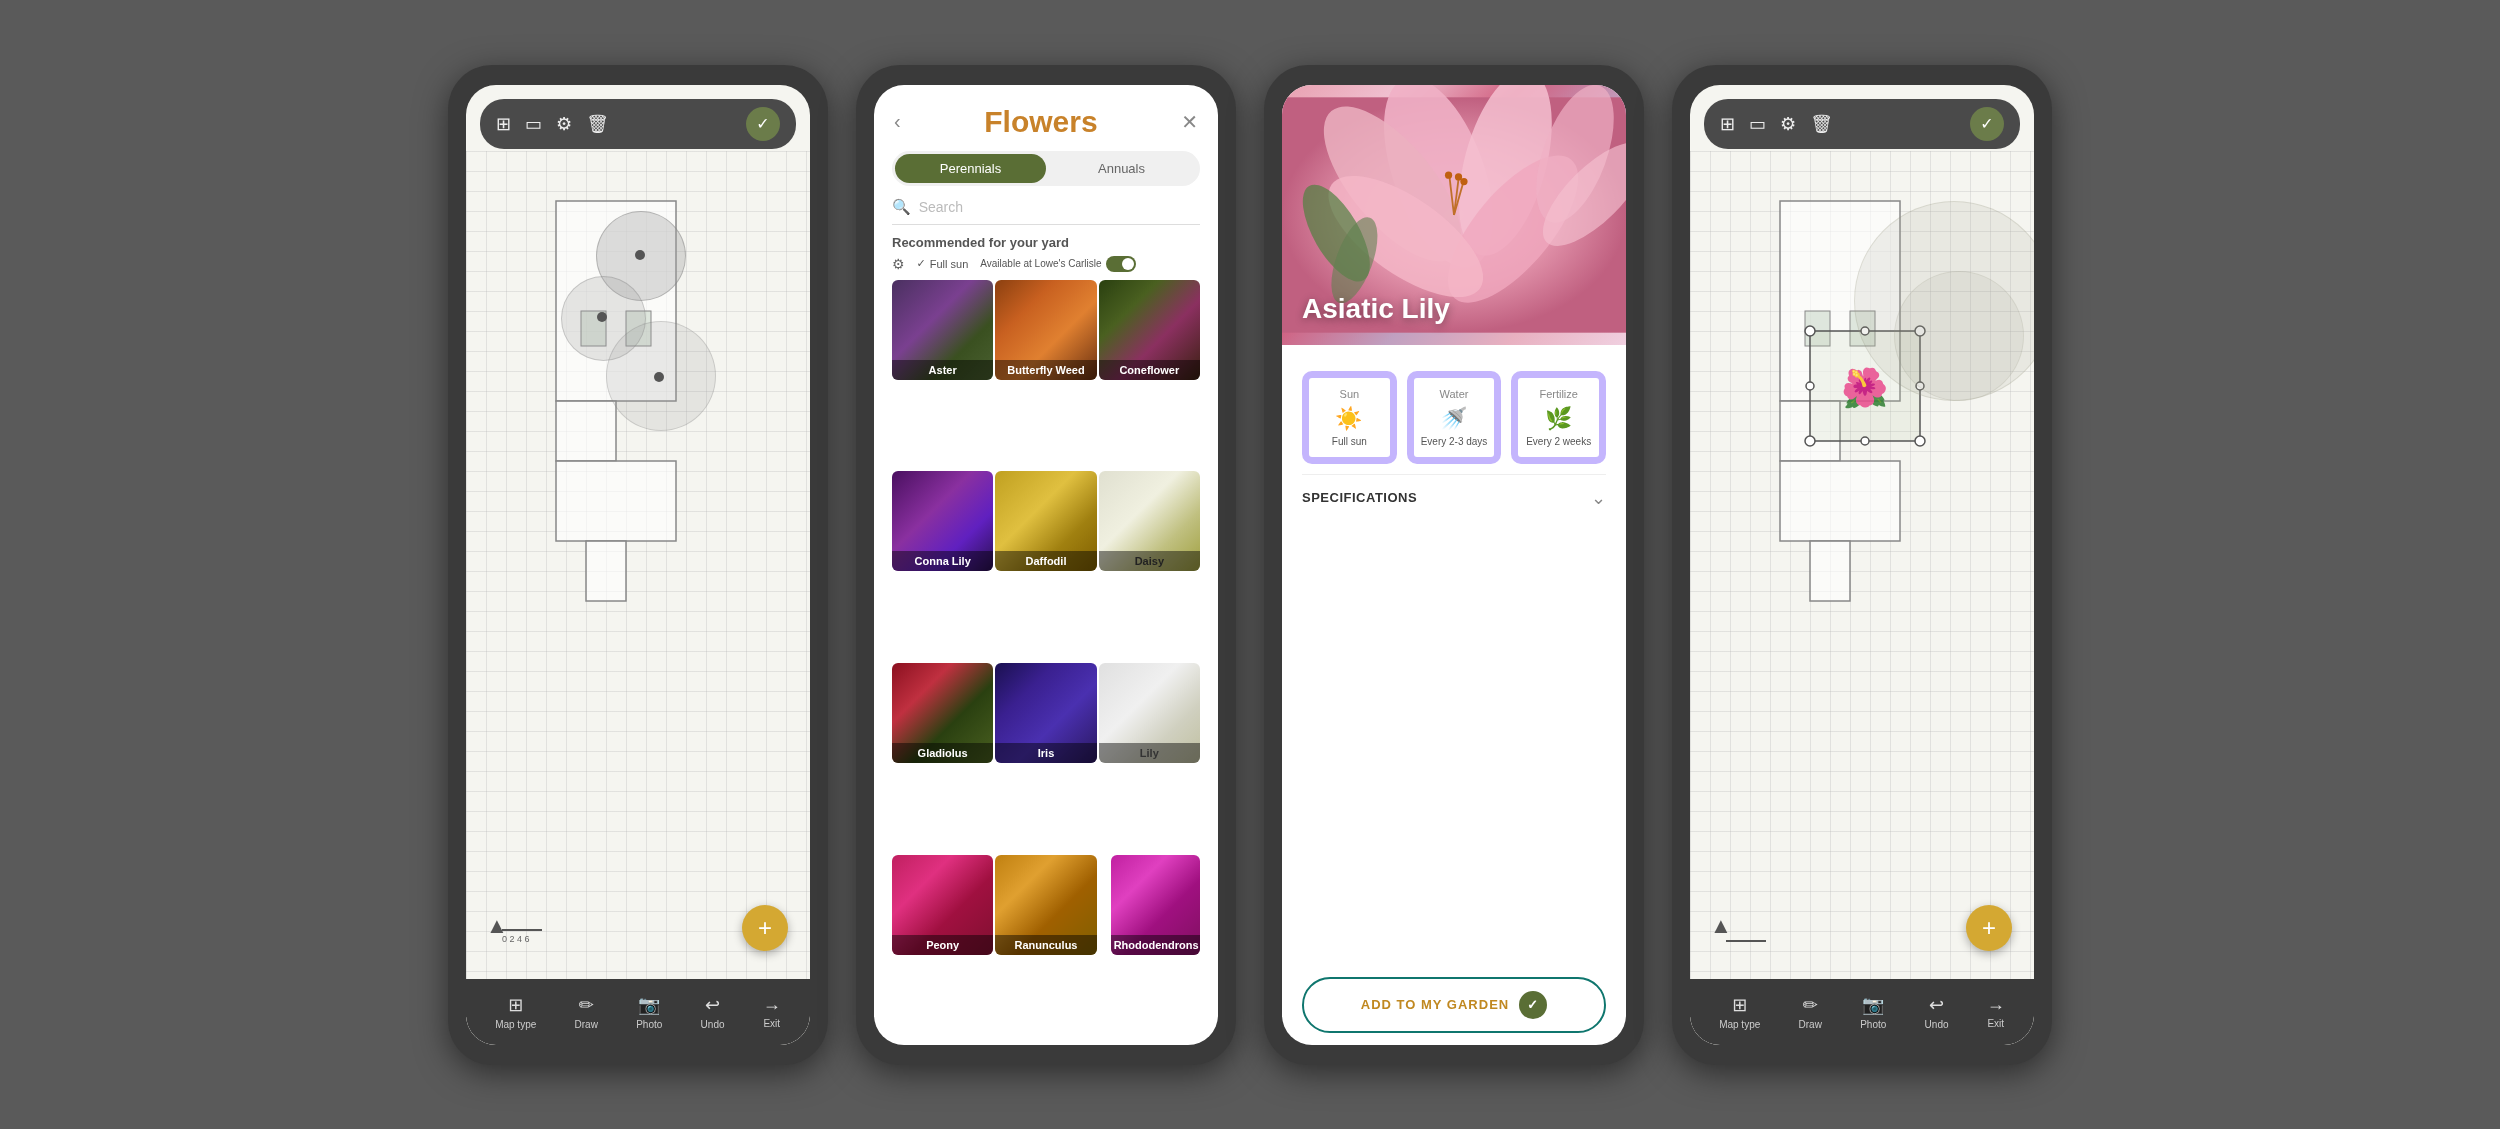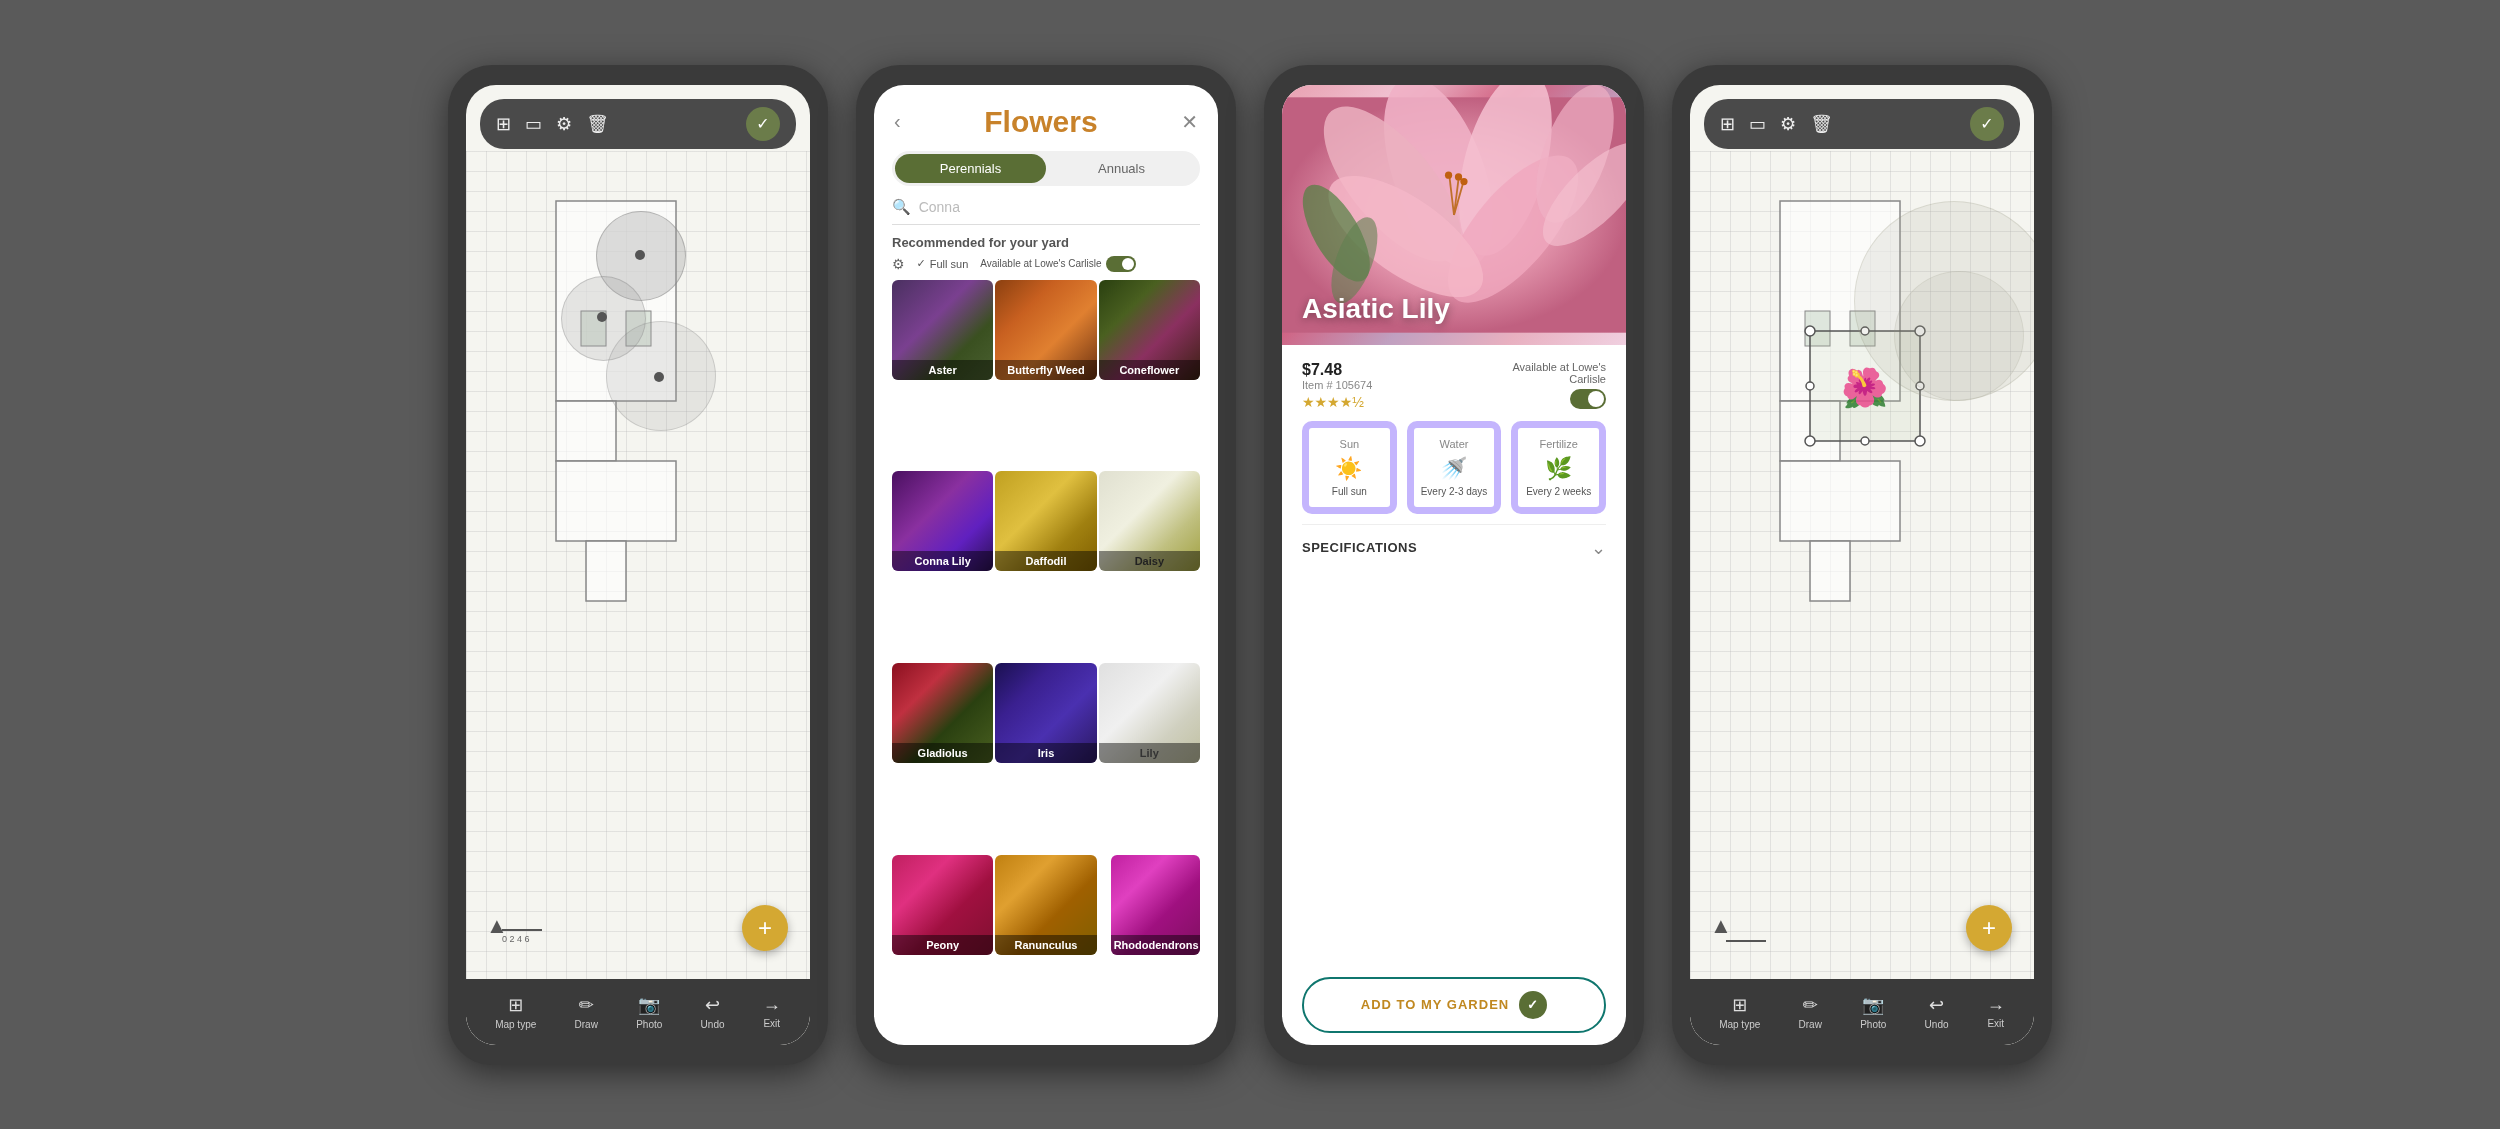--- a/index.html
+++ b/index.html
@@ -544,21 +544,21 @@
       <span class="close-btn">✕</span>
     </div>
 
     <div class="tab-bar">
       <div class="tab-item active">Perennials</div>
       <div class="tab-item">Annuals</div>
     </div>
 
     <div class="search-bar">
       <span class="search-icon-sm">🔍</span>
-      <span class="search-input-text">Conna</span>
+      <span class="search-input-text">Search</span>
     </div>
 
     <div class="recommended-row">
       <span class="recommended-label">Recommended for your yard</span>
     </div>
 
     <div class="filter-row">
       <span class="filter-icon">⚙</span>
       <div class="filter-tag">
         <span>✓</span>
@@ -641,32 +641,20 @@
         <ellipse cx="310" cy="60" rx="35" ry="80" fill="#f0b0c5" opacity="0.7" transform="rotate(20 310 100)"></ellipse>
         <ellipse cx="340" cy="80" rx="30" ry="75" fill="#f5c0d0" opacity="0.65" transform="rotate(45 310 100)"></ellipse>
 
         <ellipse cx="60" cy="150" rx="25" ry="60" fill="#508040" opacity="0.7" transform="rotate(-30 60 150)"></ellipse>
         <ellipse cx="80" cy="180" rx="20" ry="50" fill="#608050" opacity="0.6" transform="rotate(20 80 180)"></ellipse>
       </svg>
       <div class="plant-hero-title">Asiatic Lily</div>
     </div>
 
     <div class="plant-info">
-      <div class="price-row">
-        <div>
-          <div class="price-text">$7.48</div>
-          <div class="item-num">Item # 105674</div>
-          <div class="stars">★★★★½</div>
-        </div>
-        <div class="avail-info">
-          <div>Available at Lowe's</div>
-          <div>Carlisle</div>
-          <div class="toggle-green"></div>
-        </div>
-      </div>
 
       <div class="care-cards">
         <div class="care-card">
           <div class="care-card-title">Sun</div>
           <div class="care-card-icon">☀️</div>
           <div class="care-card-value">Full sun</div>
         </div>
         <div class="care-card">
           <div class="care-card-title">Water</div>
           <div class="care-card-icon">🚿</div>

